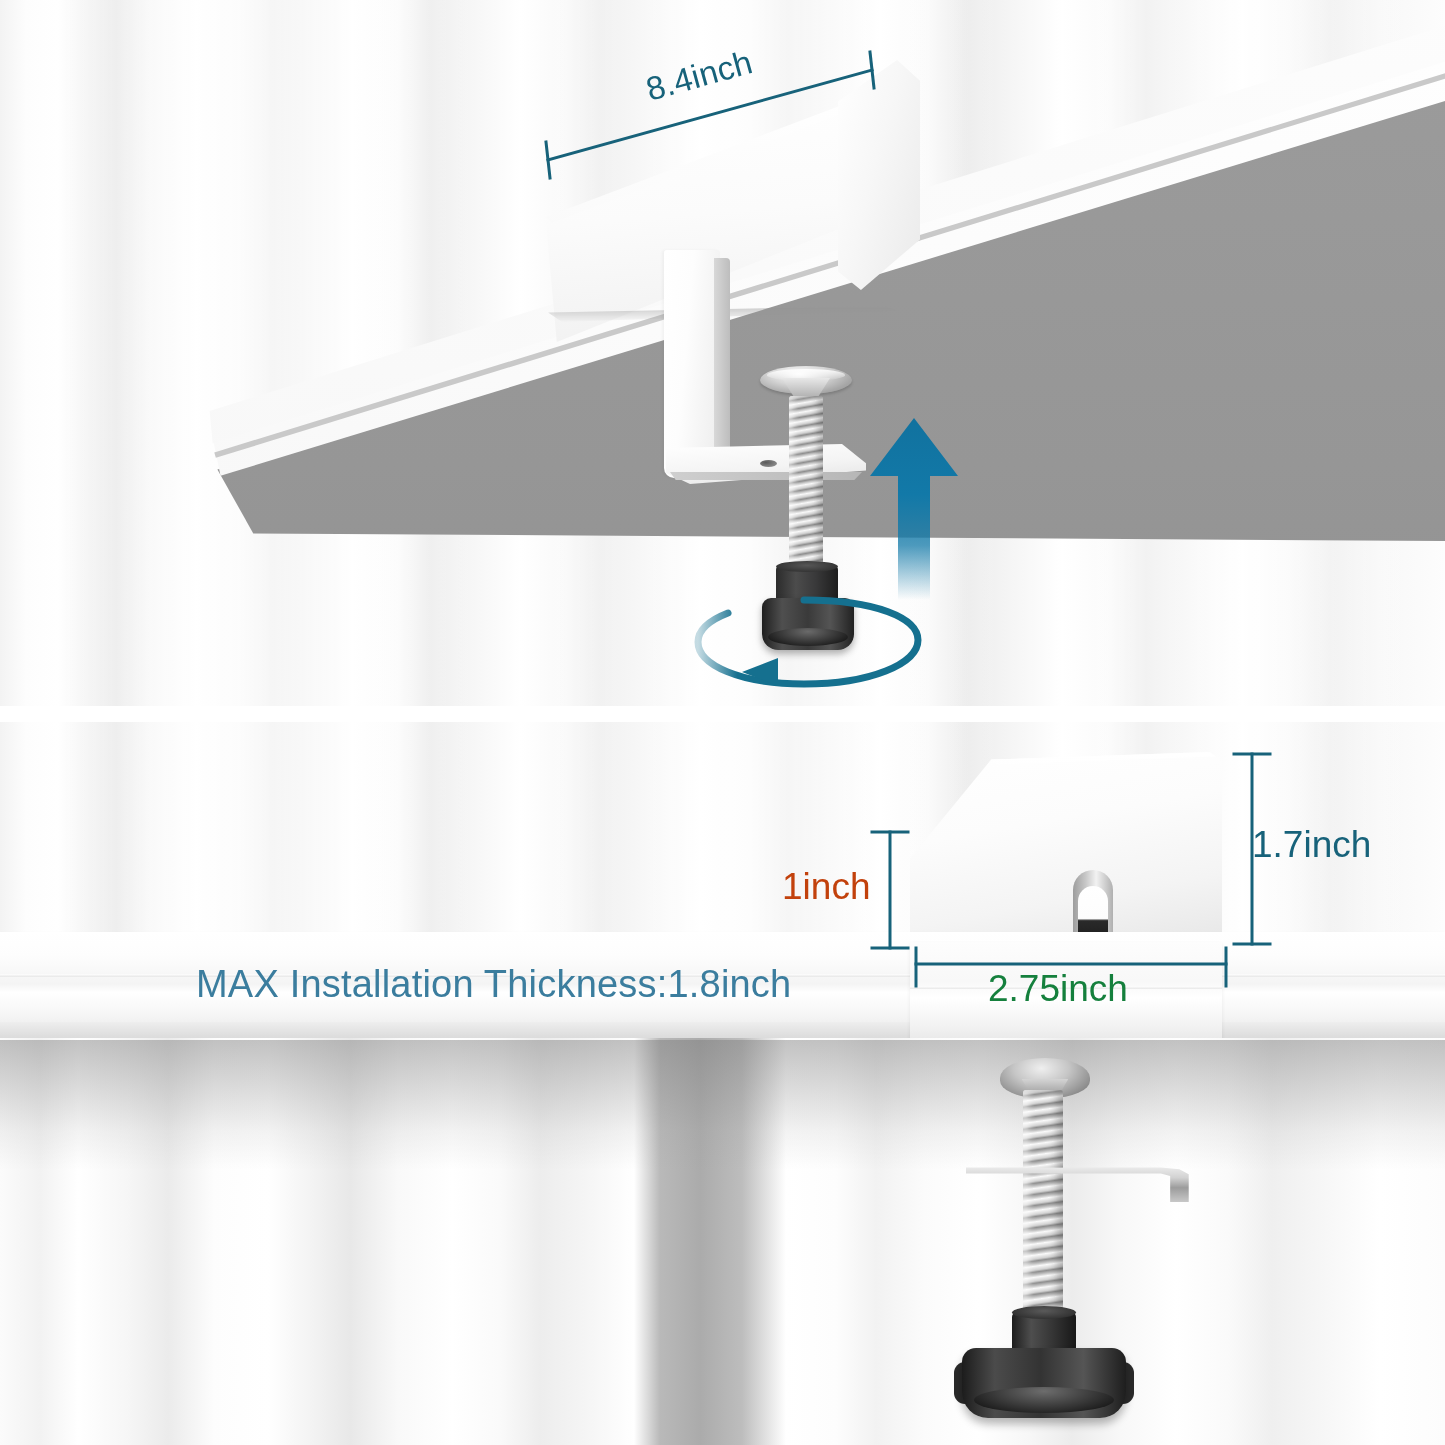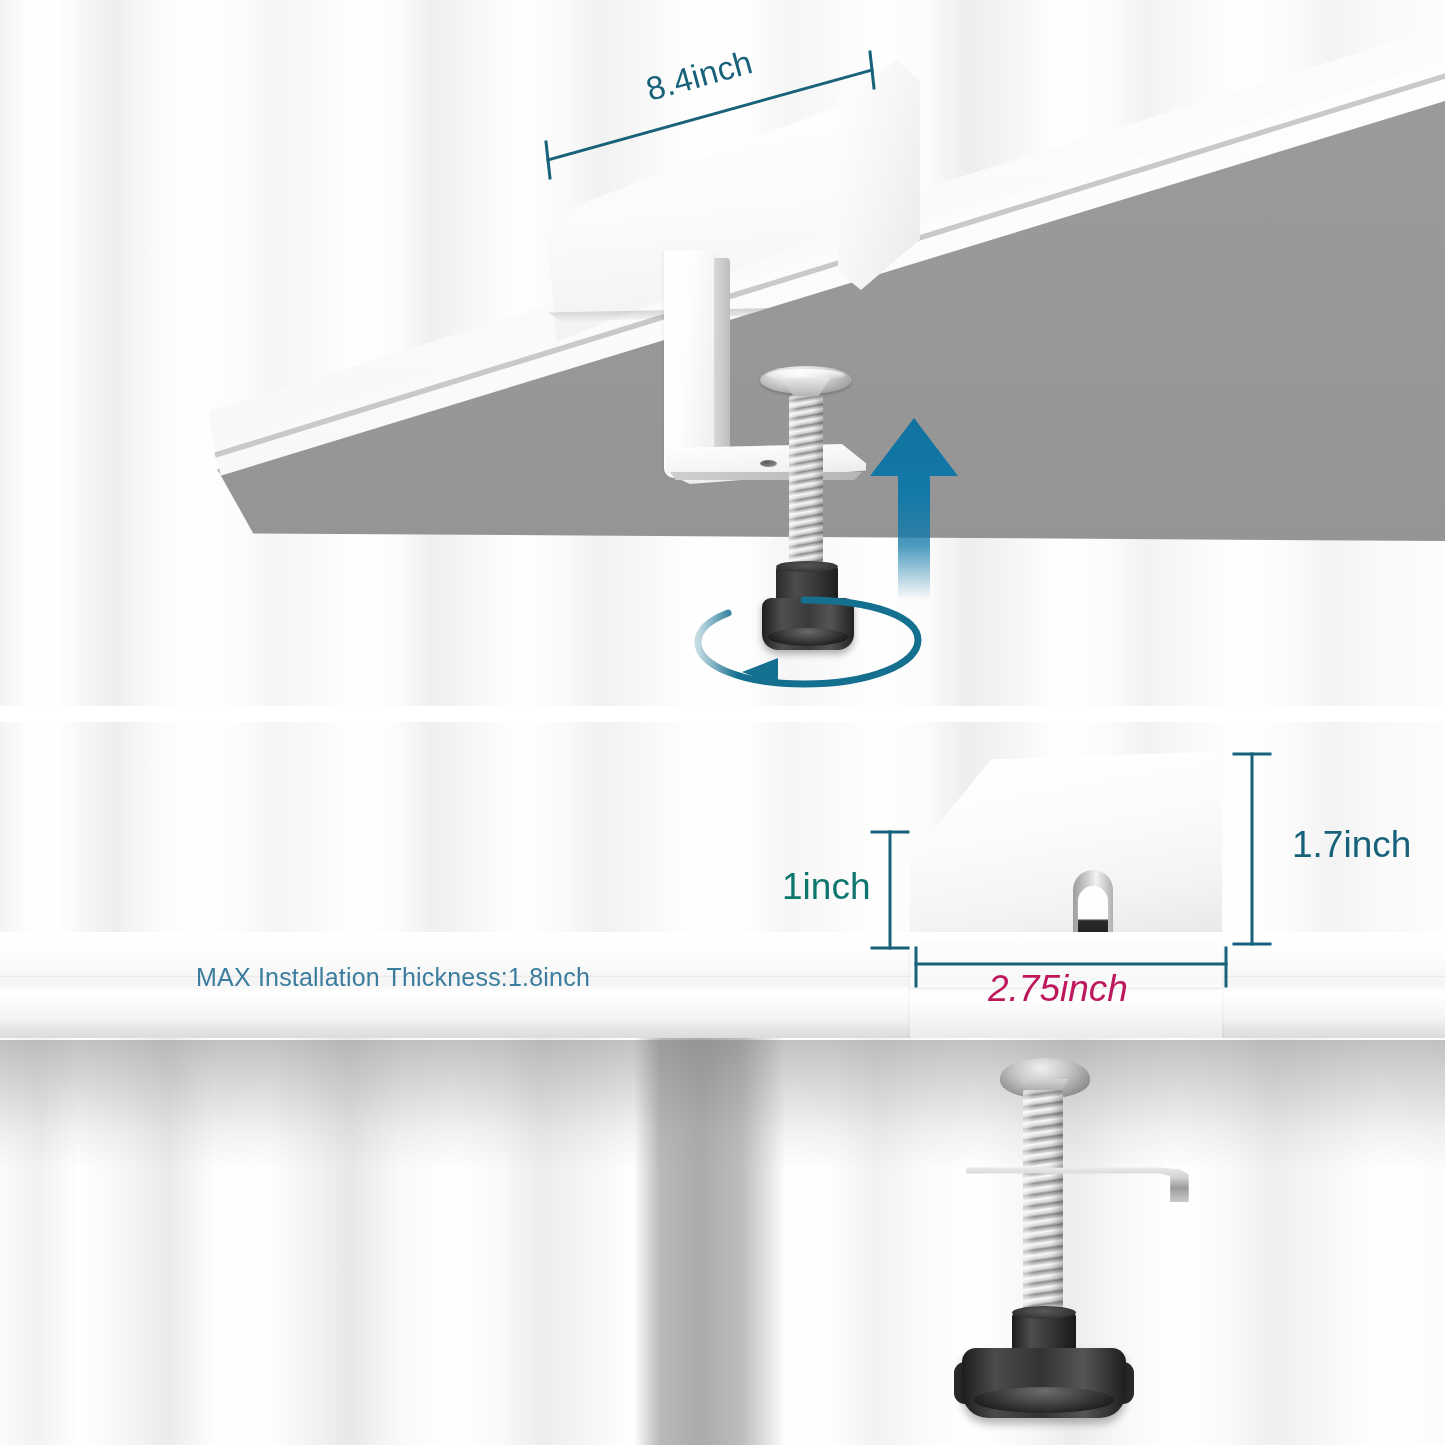--- a/index.html
+++ b/index.html
@@ -289,28 +289,28 @@
   .knobB-body::after{
     content:"";position:absolute;left:12px;bottom:5px;width:140px;height:26px;
     background:radial-gradient(ellipse at 50% 16%,#6d6d6d,#1a1a1a 82%);
     border-radius:50%;
   }
   .knobB-l1{position:absolute;left:954px;top:1362px;width:22px;height:42px;background:#2a2a2a;border-radius:11px;}
   .knobB-l2{position:absolute;left:1112px;top:1362px;width:22px;height:42px;background:#2a2a2a;border-radius:11px;}
 
   
   .dim1{position:absolute;left:780px;top:820px;width:130px;height:140px;}
-  .dim1-label{position:absolute;left:782px;top:866px;color:#0f766e;font-size:37px;white-space:nowrap;}
+  .dim1-label{position:absolute;left:782px;top:866px;color:#c2410c;font-size:37px;white-space:nowrap;}
   .dim17{position:absolute;left:1228px;top:740px;width:210px;height:220px;}
   .dim17-label{position:absolute;left:1252px;top:824px;color:#17627a;font-size:37px;white-space:nowrap;}
   .dim275{position:absolute;left:908px;top:946px;width:326px;height:100px;}
-  .dim275-label{position:absolute;left:988px;top:968px;color:#be185d;font-size:37px;white-space:nowrap;font-style:italic;}
+  .dim275-label{position:absolute;left:988px;top:968px;color:#15803d;font-size:37px;white-space:nowrap;}
   .maxlabel{
     position:absolute;left:196px;top:963px;
-    color:#3b7d9e;font-size:25px;white-space:nowrap;letter-spacing:.2px;
+    color:#3b7d9e;font-size:38px;white-space:nowrap;letter-spacing:.2px;
   }
 </style>
 </head>
 <body>
 
 <div class="canvas">
 
   <div class="panel panel-top">
 
     <div class="curtain"></div>
@@ -413,21 +413,21 @@
     </svg>
     <div class="dim1-label" style="top:144px;">1inch</div>
 
     <svg class="dim17" viewBox="0 0 210 220" style="top:18px;">
       <g stroke="#17627a" stroke-width="3" stroke-linecap="square">
         <line x1="24" y1="14" x2="24" y2="204"></line>
         <line x1="6" y1="14" x2="42" y2="14"></line>
         <line x1="6" y1="204" x2="42" y2="204"></line>
       </g>
     </svg>
-    <div class="dim17-label" style="top:102px;margin-left:40px;">1.7inch</div>
+    <div class="dim17-label" style="top:102px;">1.7inch</div>
 
     <svg class="dim275" viewBox="0 0 326 100" style="top:224px;">
       <g stroke="#17627a" stroke-width="3" stroke-linecap="square">
         <line x1="8" y1="18" x2="318" y2="18"></line>
         <line x1="8" y1="2" x2="8" y2="40"></line>
         <line x1="318" y1="2" x2="318" y2="40"></line>
       </g>
     </svg>
     <div class="dim275-label" style="top:246px;">2.75inch</div>
 

